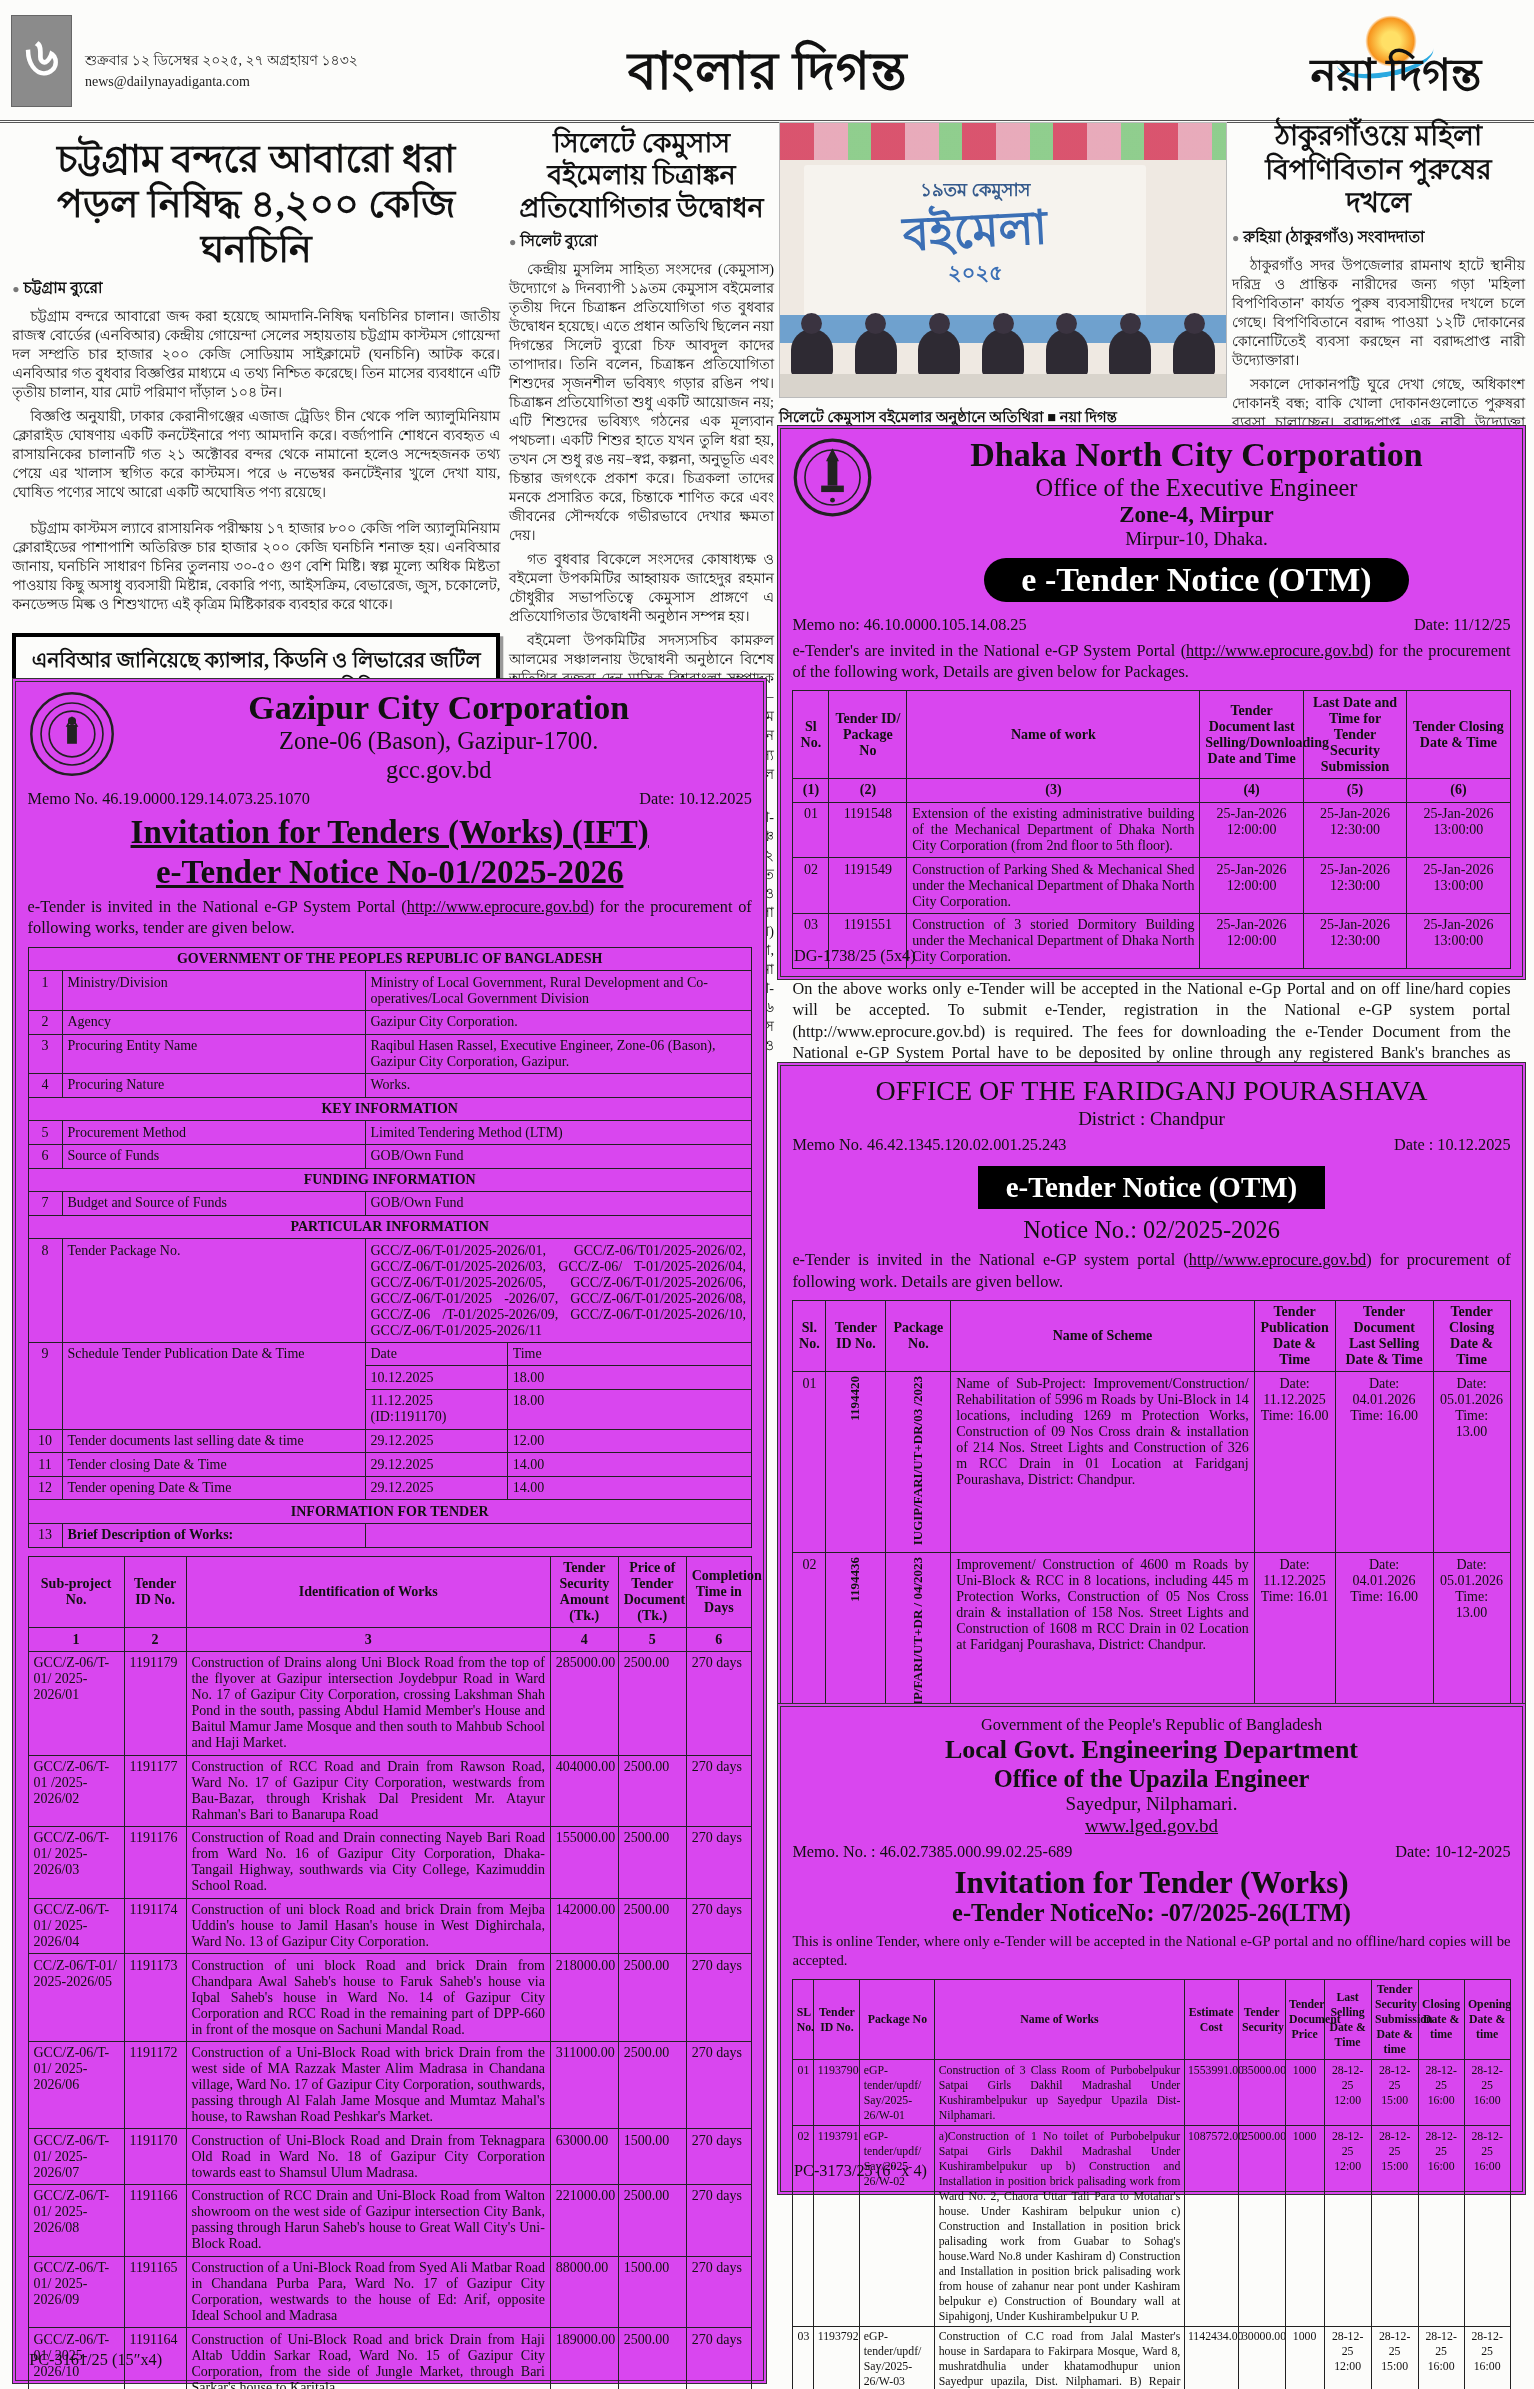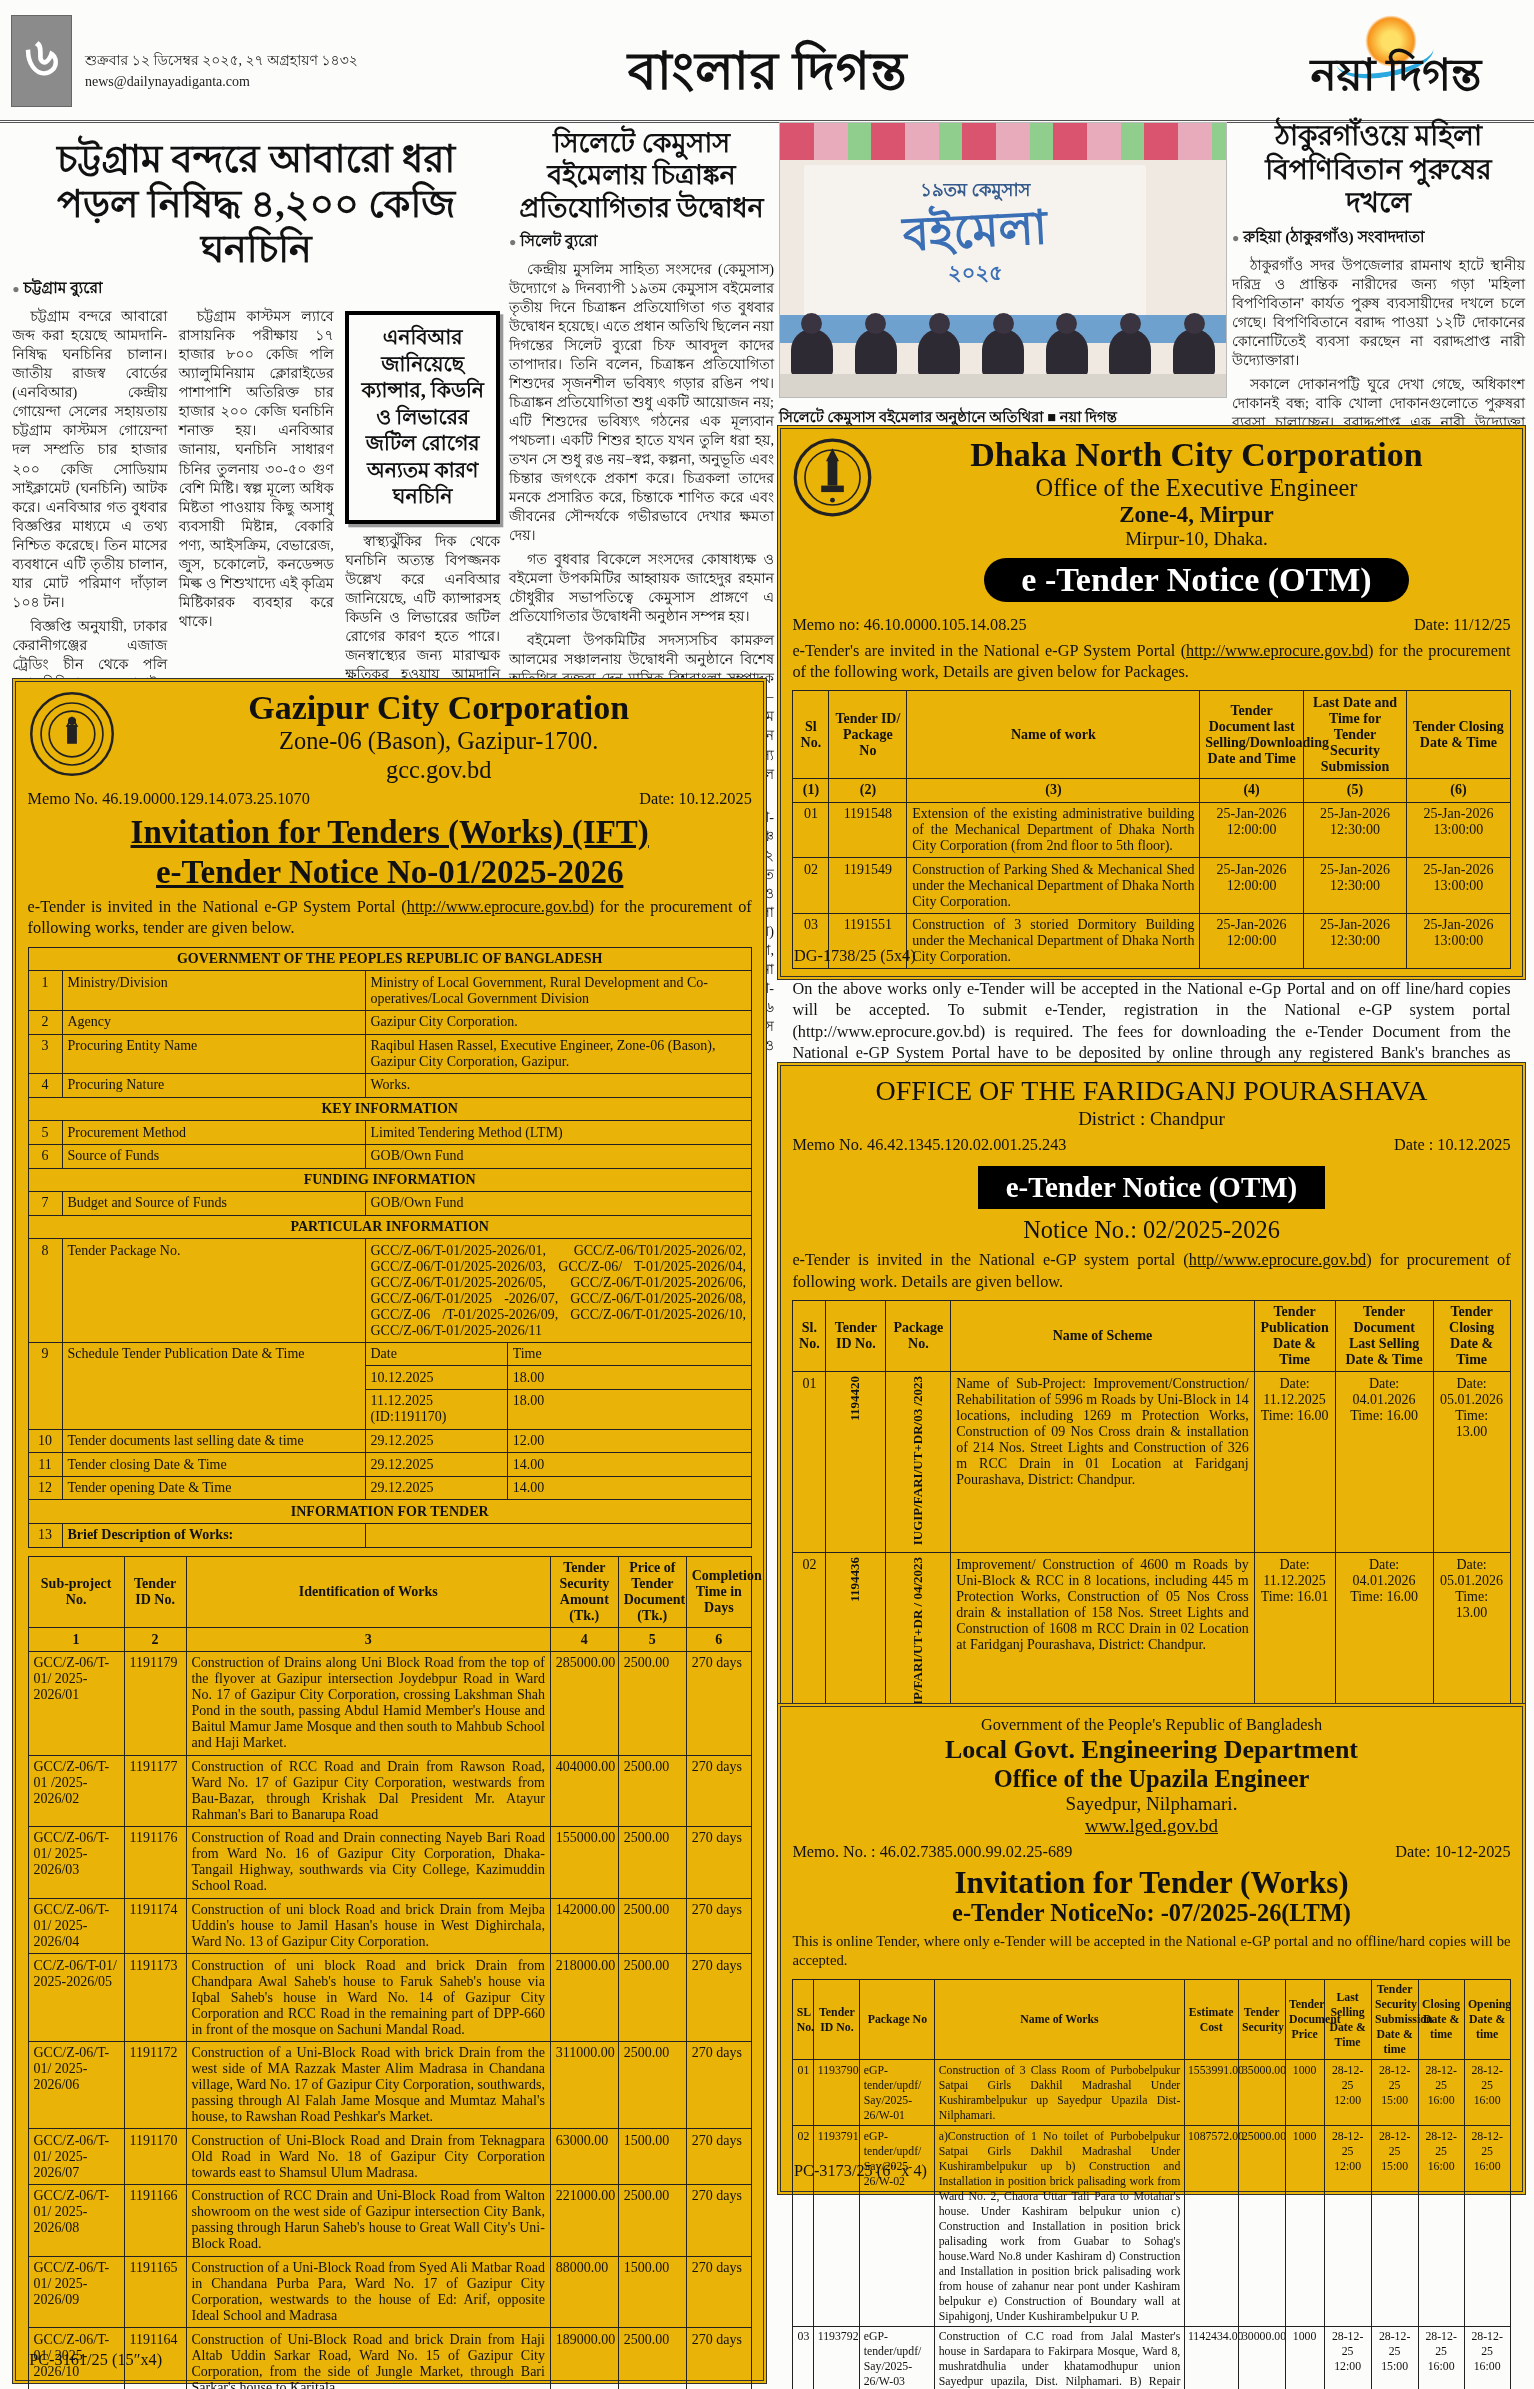--- a/index.html
+++ b/index.html
@@ -20,21 +20,21 @@
   .brand .brand-text{position:absolute;left:0;top:18px;width:100%;text-align:center;font-size:44px;
         font-weight:bold;z-index:2;}
   
   .article h1{margin:0 0 4.9px 0;text-align:center;font-weight:bold;}
   .byline{font-weight:bold;font-size:15.5px;margin:3.3px 0 4.9px 0;}
   .byline .dot{color:#777;font-size:12.2px;}
   .bodytext{font-size:14.2px;line-height:1.34;text-align:justify;}
   .bodytext p{margin:0 0 4.9px 0;text-indent:18px;}
   .art1{position:absolute;left:12.2px;top:137px;width:488px;height:533px;}
   .art1 h1{font-size:38px;line-height:1.18;}
-  .art1-cols{display:flex;gap:11.4px;}
+  .art1-cols{display:flex;gap:11.4px;flex-direction:column;}
   .art1-cols .col{flex:1;}
   .pullquote{border:4.1px solid #000;box-shadow:3.3px 3.3px 0 #999;padding:9.8px 6.5px;margin:3.3px 0 8.1px 0;
         font-size:20.4px;font-weight:bold;text-align:center;line-height:1.3;}
   .art2{position:absolute;left:509px;top:127px;width:265px;height:562px;}
   .art2 h1{font-size:27px;line-height:1.2;}
   .art3{position:absolute;left:1232px;top:119px;width:293px;height:309px;}
   .art3 h1{font-size:28px;line-height:1.2;}
   
   .photo-wrap{position:absolute;left:779px;top:122px;width:446px;height:311px;}
   .photo{position:relative;width:446px;height:274px;background:#efe9e2;overflow:hidden;border:0.8px solid #bbb;}
@@ -45,21 +45,21 @@
   .photo .b1{margin-top:11.4px;font-size:18px;font-weight:bold;color:#355a8c;}
   .photo .b2{font-size:47px;font-weight:bold;color:#3b6fb5;transform:rotate(-3deg);line-height:1.05;}
   .photo .b3{font-size:21px;font-weight:bold;color:#3b6fb5;}
   .photo .ribbon{position:absolute;left:0;bottom:54px;width:100%;height:28px;background:#4f8fc9;opacity:.8;}
   .photo .people{position:absolute;left:0;bottom:21px;width:100%;display:flex;justify-content:space-around;}
   .photo .person{width:42px;height:47px;background:#2e2a33;border-radius:21px 21px 4.9px 4.9px;position:relative;}
   .photo .person:before{content:"";position:absolute;left:10.6px;top:-16.3px;width:21px;height:21px;border-radius:50%;background:#3a3340;}
   .photo .tbl{position:absolute;left:0;bottom:0;width:100%;height:23px;background:#d9d4cc;}
   .caption{font-size:14.7px;font-weight:bold;margin-top:6.5px;}
   
-  .notice{position:absolute;background:#eab308;border:4.1px double #333;padding:8.1px 11.4px;box-sizing:border-box;}
+  .notice{position:absolute;background:#d946ef;border:4.1px double #333;padding:8.1px 11.4px;box-sizing:border-box;}
   .n-center{text-align:center;}
   .org-big{font-size:34px;font-weight:bold;line-height:1.05;}
   .org-mid{font-size:24.4px;line-height:1.2;}
   .org-bold{font-size:23px;font-weight:bold;}
   .org-small{font-size:19px;}
   .pill{display:inline-block;background:#000;color:#fff;font-size:34px;font-weight:bold;
         padding:3px 37px;border-radius:37px;margin:8.1px 0;text-align:right;}
   .blackbox{display:inline-block;background:#000;color:#fff;font-size:29px;font-weight:bold;
         padding:4.9px 28px;margin:6.5px 0;}
   .memo-row{display:flex;justify-content:space-between;font-size:16.3px;margin:4.9px 0;}

